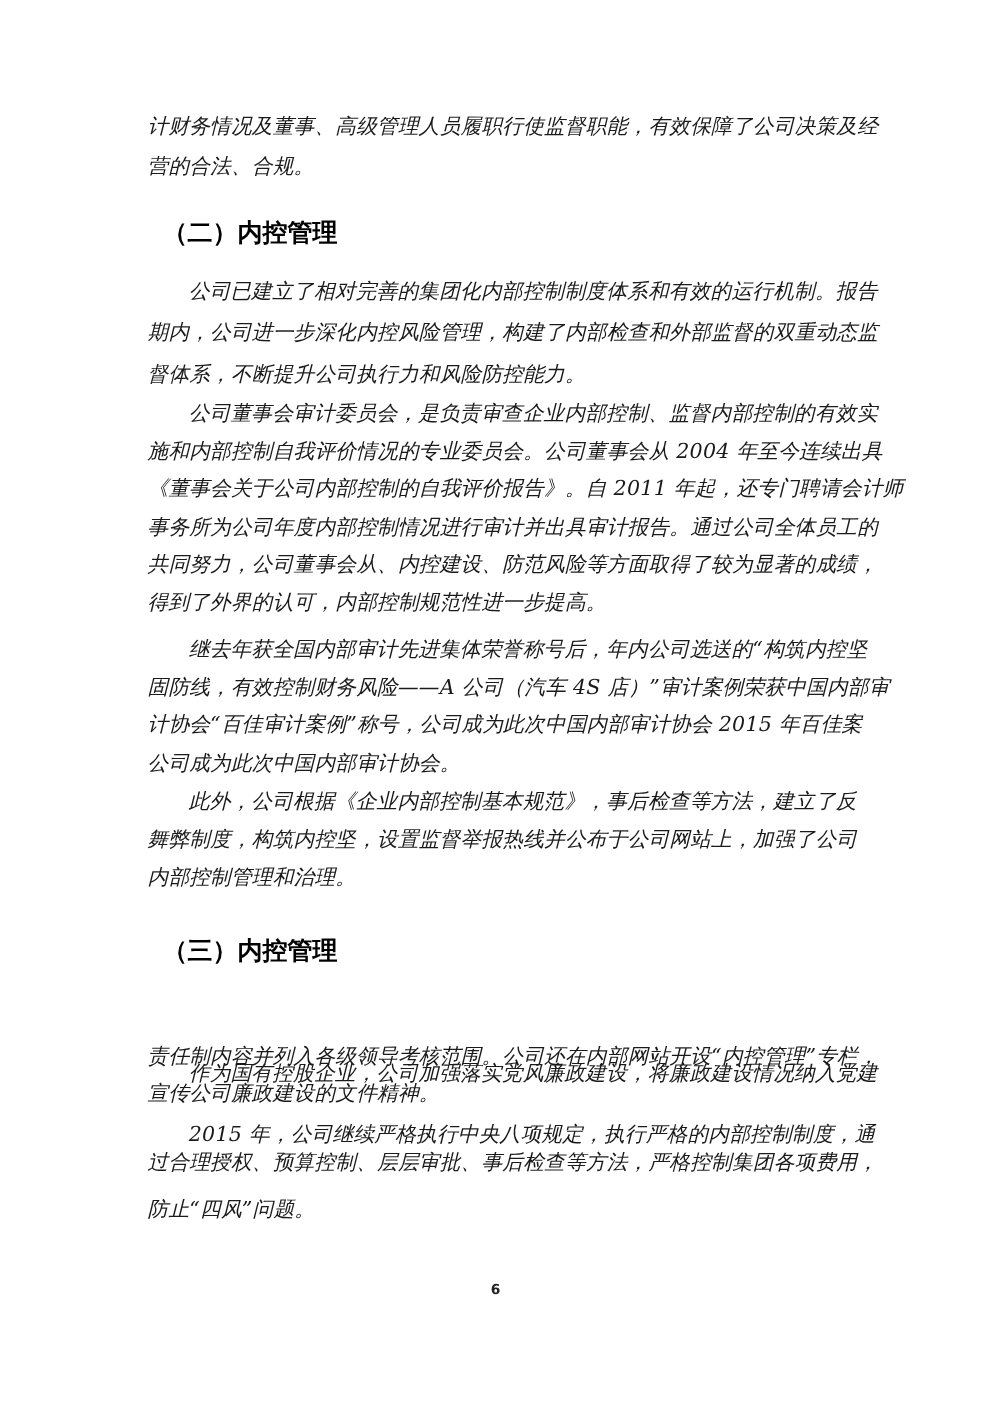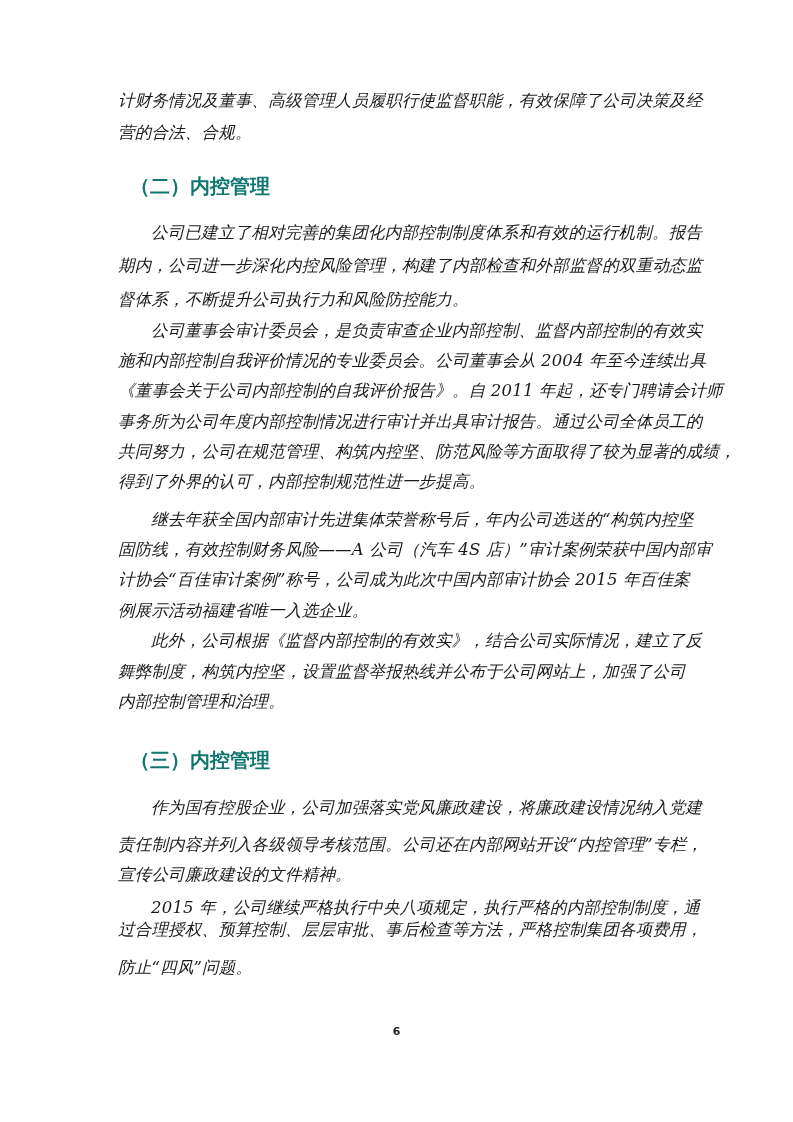--- a/index.html
+++ b/index.html
@@ -2,21 +2,21 @@
 <html><head>
 <meta charset="utf-8">
 <style>
   html, body { margin: 0; padding: 0; background: #ffffff; }
   body { width: 793px; height: 1122px; position: relative; overflow: hidden;
          font-family: "DejaVu Serif", "Liberation Serif", serif; color: #1a1a1a; }
   .page { position: absolute; left: 118px; top: 0; width: 560px; }
   .line { position: absolute; left: 0; font-size: 16.5px; line-height: 20px; white-space: nowrap; letter-spacing: 0.2px; font-style: italic; }
   .indent { left: 33px; }
   .heading { position: absolute; left: 12px; font-family: "DejaVu Sans", "Liberation Sans", sans-serif;
-             font-weight: bold; font-size: 20px; line-height: 24px; white-space: nowrap; color: #0f766e; }
+             font-weight: bold; font-size: 20px; line-height: 24px; white-space: nowrap; color: #000000; }
   .page-number { position: absolute; left: 0; width: 793px; top: 1025px; text-align: center;
                  font-family: "DejaVu Sans", "Liberation Sans", sans-serif; font-size: 11px; font-weight: bold; color: #222; }
 </style>
 </head>
 <body>
 
 <div class="page">
 
   <div class="line" style="top:91px">计财务情况及董事、高级管理人员履职行使监督职能，有效保障了公司决策及经</div>
   <div class="line" style="top:123px">营的合法、合规。</div>
@@ -24,35 +24,35 @@
   <div class="heading" style="top:174px">（二）内控管理</div>
 
   <div class="line indent" style="top:223px">公司已建立了相对完善的集团化内部控制制度体系和有效的运行机制。报告</div>
   <div class="line" style="top:256px">期内，公司进一步深化内控风险管理，构建了内部检查和外部监督的双重动态监</div>
   <div class="line" style="top:290px">督体系，不断提升公司执行力和风险防控能力。</div>
 
   <div class="line indent" style="top:321px">公司董事会审计委员会，是负责审查企业内部控制、监督内部控制的有效实</div>
   <div class="line" style="top:351px">施和内部控制自我评价情况的专业委员会。公司董事会从 2004 年至今连续出具</div>
   <div class="line" style="top:381px">《董事会关于公司内部控制的自我评价报告》。自 2011 年起，还专门聘请会计师</div>
   <div class="line" style="top:412px">事务所为公司年度内部控制情况进行审计并出具审计报告。通过公司全体员工的</div>
-  <div class="line" style="top:442px">共同努力，公司在规范管理、构筑内控坚、防范风险等方面取得了较为显著的成绩，</div>
+  <div class="line" style="top:442px">共同努力，公司董事会从、内控建设、防范风险等方面取得了较为显著的成绩，</div>
   <div class="line" style="top:472px">得到了外界的认可，内部控制规范性进一步提高。</div>
 
   <div class="line indent" style="top:510px">继去年获全国内部审计先进集体荣誉称号后，年内公司选送的“构筑内控坚</div>
   <div class="line" style="top:540px">固防线，有效控制财务风险——A 公司（汽车 4S 店）”审计案例荣获中国内部审</div>
   <div class="line" style="top:570px">计协会“百佳审计案例”称号，公司成为此次中国内部审计协会 2015 年百佳案</div>
-  <div class="line" style="top:601px">例展示活动福建省唯一入选企业。</div>
+  <div class="line" style="top:601px">公司成为此次中国内部审计协会。</div>
 
-  <div class="line indent" style="top:631px">此外，公司根据《监督内部控制的有效实》，结合公司实际情况，建立了反</div>
+  <div class="line indent" style="top:631px">此外，公司根据《企业内部控制基本规范》，事后检查等方法，建立了反</div>
   <div class="line" style="top:662px">舞弊制度，构筑内控坚，设置监督举报热线并公布于公司网站上，加强了公司</div>
   <div class="line" style="top:692px">内部控制管理和治理。</div>
 
   <div class="heading" style="top:748px">（三）内控管理</div>
 
-  <div class="line indent" style="top:798px">作为国有控股企业，公司加强落实党风廉政建设，将廉政建设情况纳入党建</div>
+  <div class="line indent" style="top:849px">作为国有控股企业，公司加强落实党风廉政建设，将廉政建设情况纳入党建</div>
   <div class="line" style="top:835px">责任制内容并列入各级领导考核范围。公司还在内部网站开设“内控管理”专栏，</div>
   <div class="line" style="top:865px">宣传公司廉政建设的文件精神。</div>
 
   <div class="line indent" style="top:898px">2015 年，公司继续严格执行中央八项规定，执行严格的内部控制制度，通</div>
   <div class="line" style="top:920px">过合理授权、预算控制、层层审批、事后检查等方法，严格控制集团各项费用，</div>
   <div class="line" style="top:958px">防止“四风”问题。</div>
 </div>
 
 <div class="page-number">6</div>
 

